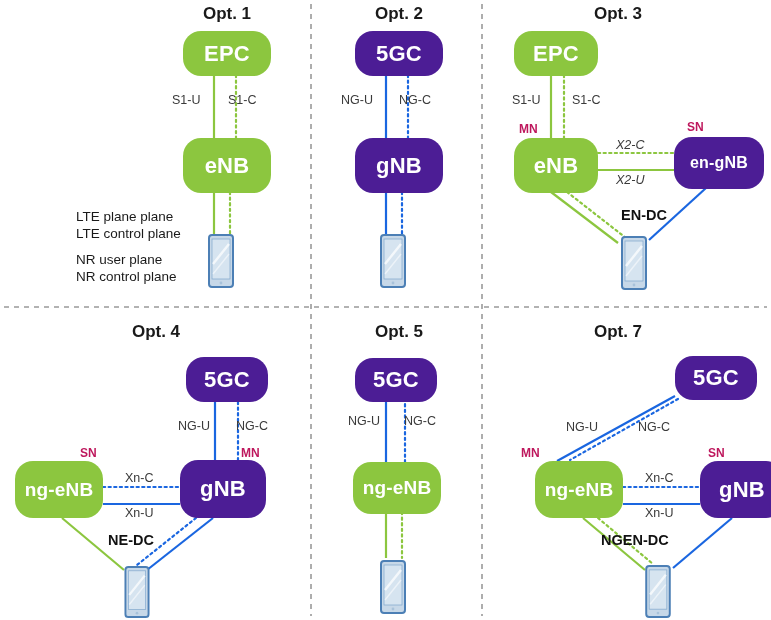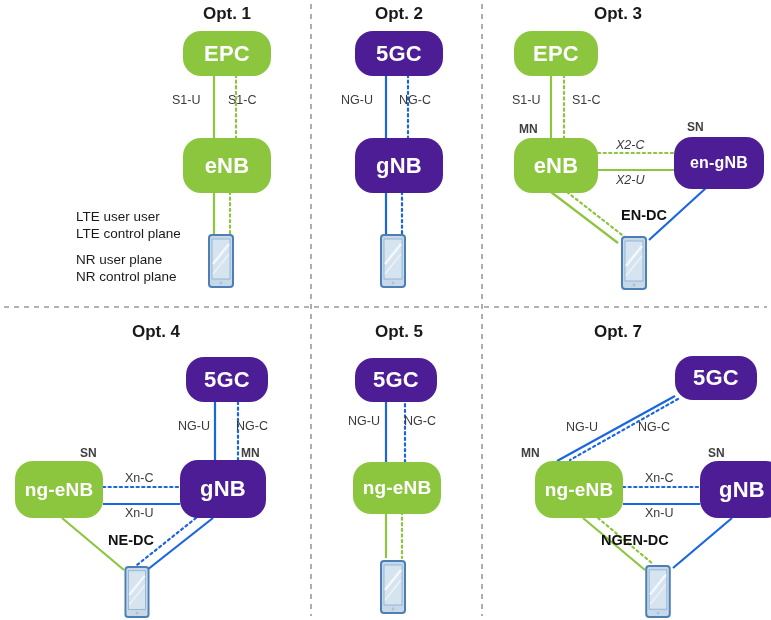--- a/index.html
+++ b/index.html
@@ -5,21 +5,21 @@
   html,body{margin:0;padding:0;background:#ffffff;}
   body{width:771px;height:620px;font-family:"Liberation Sans",sans-serif;position:relative;overflow:hidden;}
   #stage{position:relative;width:771px;height:620px;}
   svg.layer{position:absolute;left:0;top:0;width:771px;height:620px;overflow:visible;}
   .node-box{position:absolute;border-radius:18px;display:flex;align-items:center;justify-content:center;
             color:#ffffff;font-weight:bold;letter-spacing:.2px;box-sizing:border-box;}
   .node-green{background:#8CC63F;}
   .node-blue{background:#4c1d95;}
   .panel-title{position:absolute;font-weight:bold;color:#1a1a1a;font-size:17px;text-align:center;}
   .edge-label{position:absolute;font-size:12.5px;color:#3a3a3a;white-space:nowrap;}
-  .role-label{position:absolute;font-size:12px;font-weight:bold;color:#404040;white-space:nowrap;}
+  .role-label{position:absolute;font-size:12px;font-weight:bold;color:#be185d;white-space:nowrap;}
   .dc-label{position:absolute;font-size:14.5px;font-weight:bold;color:#111;white-space:nowrap;text-align:right;}
   .legend{position:absolute;left:22px;top:208px;}
   .legend-row{display:flex;align-items:center;height:17px;}
   .legend-swatch{width:46px;height:0;margin-right:8px;flex:0 0 46px;}
   .legend-text{font-size:13.5px;color:#1a1a1a;white-space:nowrap;}
   .legend-gap{height:9px;}
   .ue{position:absolute;}
 </style>
 </head>
 <body>
@@ -201,21 +201,21 @@
     <path d="M5 30 L21 10" stroke="#ffffff" stroke-width="2.4" opacity="0.75"></path>
     <path d="M5 40 L21 20" stroke="#ffffff" stroke-width="1.4" opacity="0.55"></path>
     <circle cx="13" cy="49" r="1.4" fill="#A8C2DA"></circle>
   </svg>
 
   <div class="legend">
     <div class="legend-row">
       <svg class="legend-swatch" width="46" height="10" viewBox="0 0 46 10">
         <line x1="0" y1="5" x2="46" y2="5" stroke="#8CC63F" stroke-width="2.2"></line>
       </svg>
-      <span class="legend-text">LTE user user</span>
+      <span class="legend-text">LTE plane plane</span>
     </div>
     <div class="legend-row">
       <svg class="legend-swatch" width="46" height="10" viewBox="0 0 46 10">
         <line x1="0" y1="5" x2="46" y2="5" stroke="#8CC63F" stroke-width="2.2" stroke-dasharray="2.2,3.2" stroke-linecap="round"></line>
       </svg>
       <span class="legend-text">LTE control plane</span>
     </div>
     <div class="legend-gap"></div>
     <div class="legend-row">
       <svg class="legend-swatch" width="46" height="10" viewBox="0 0 46 10">

